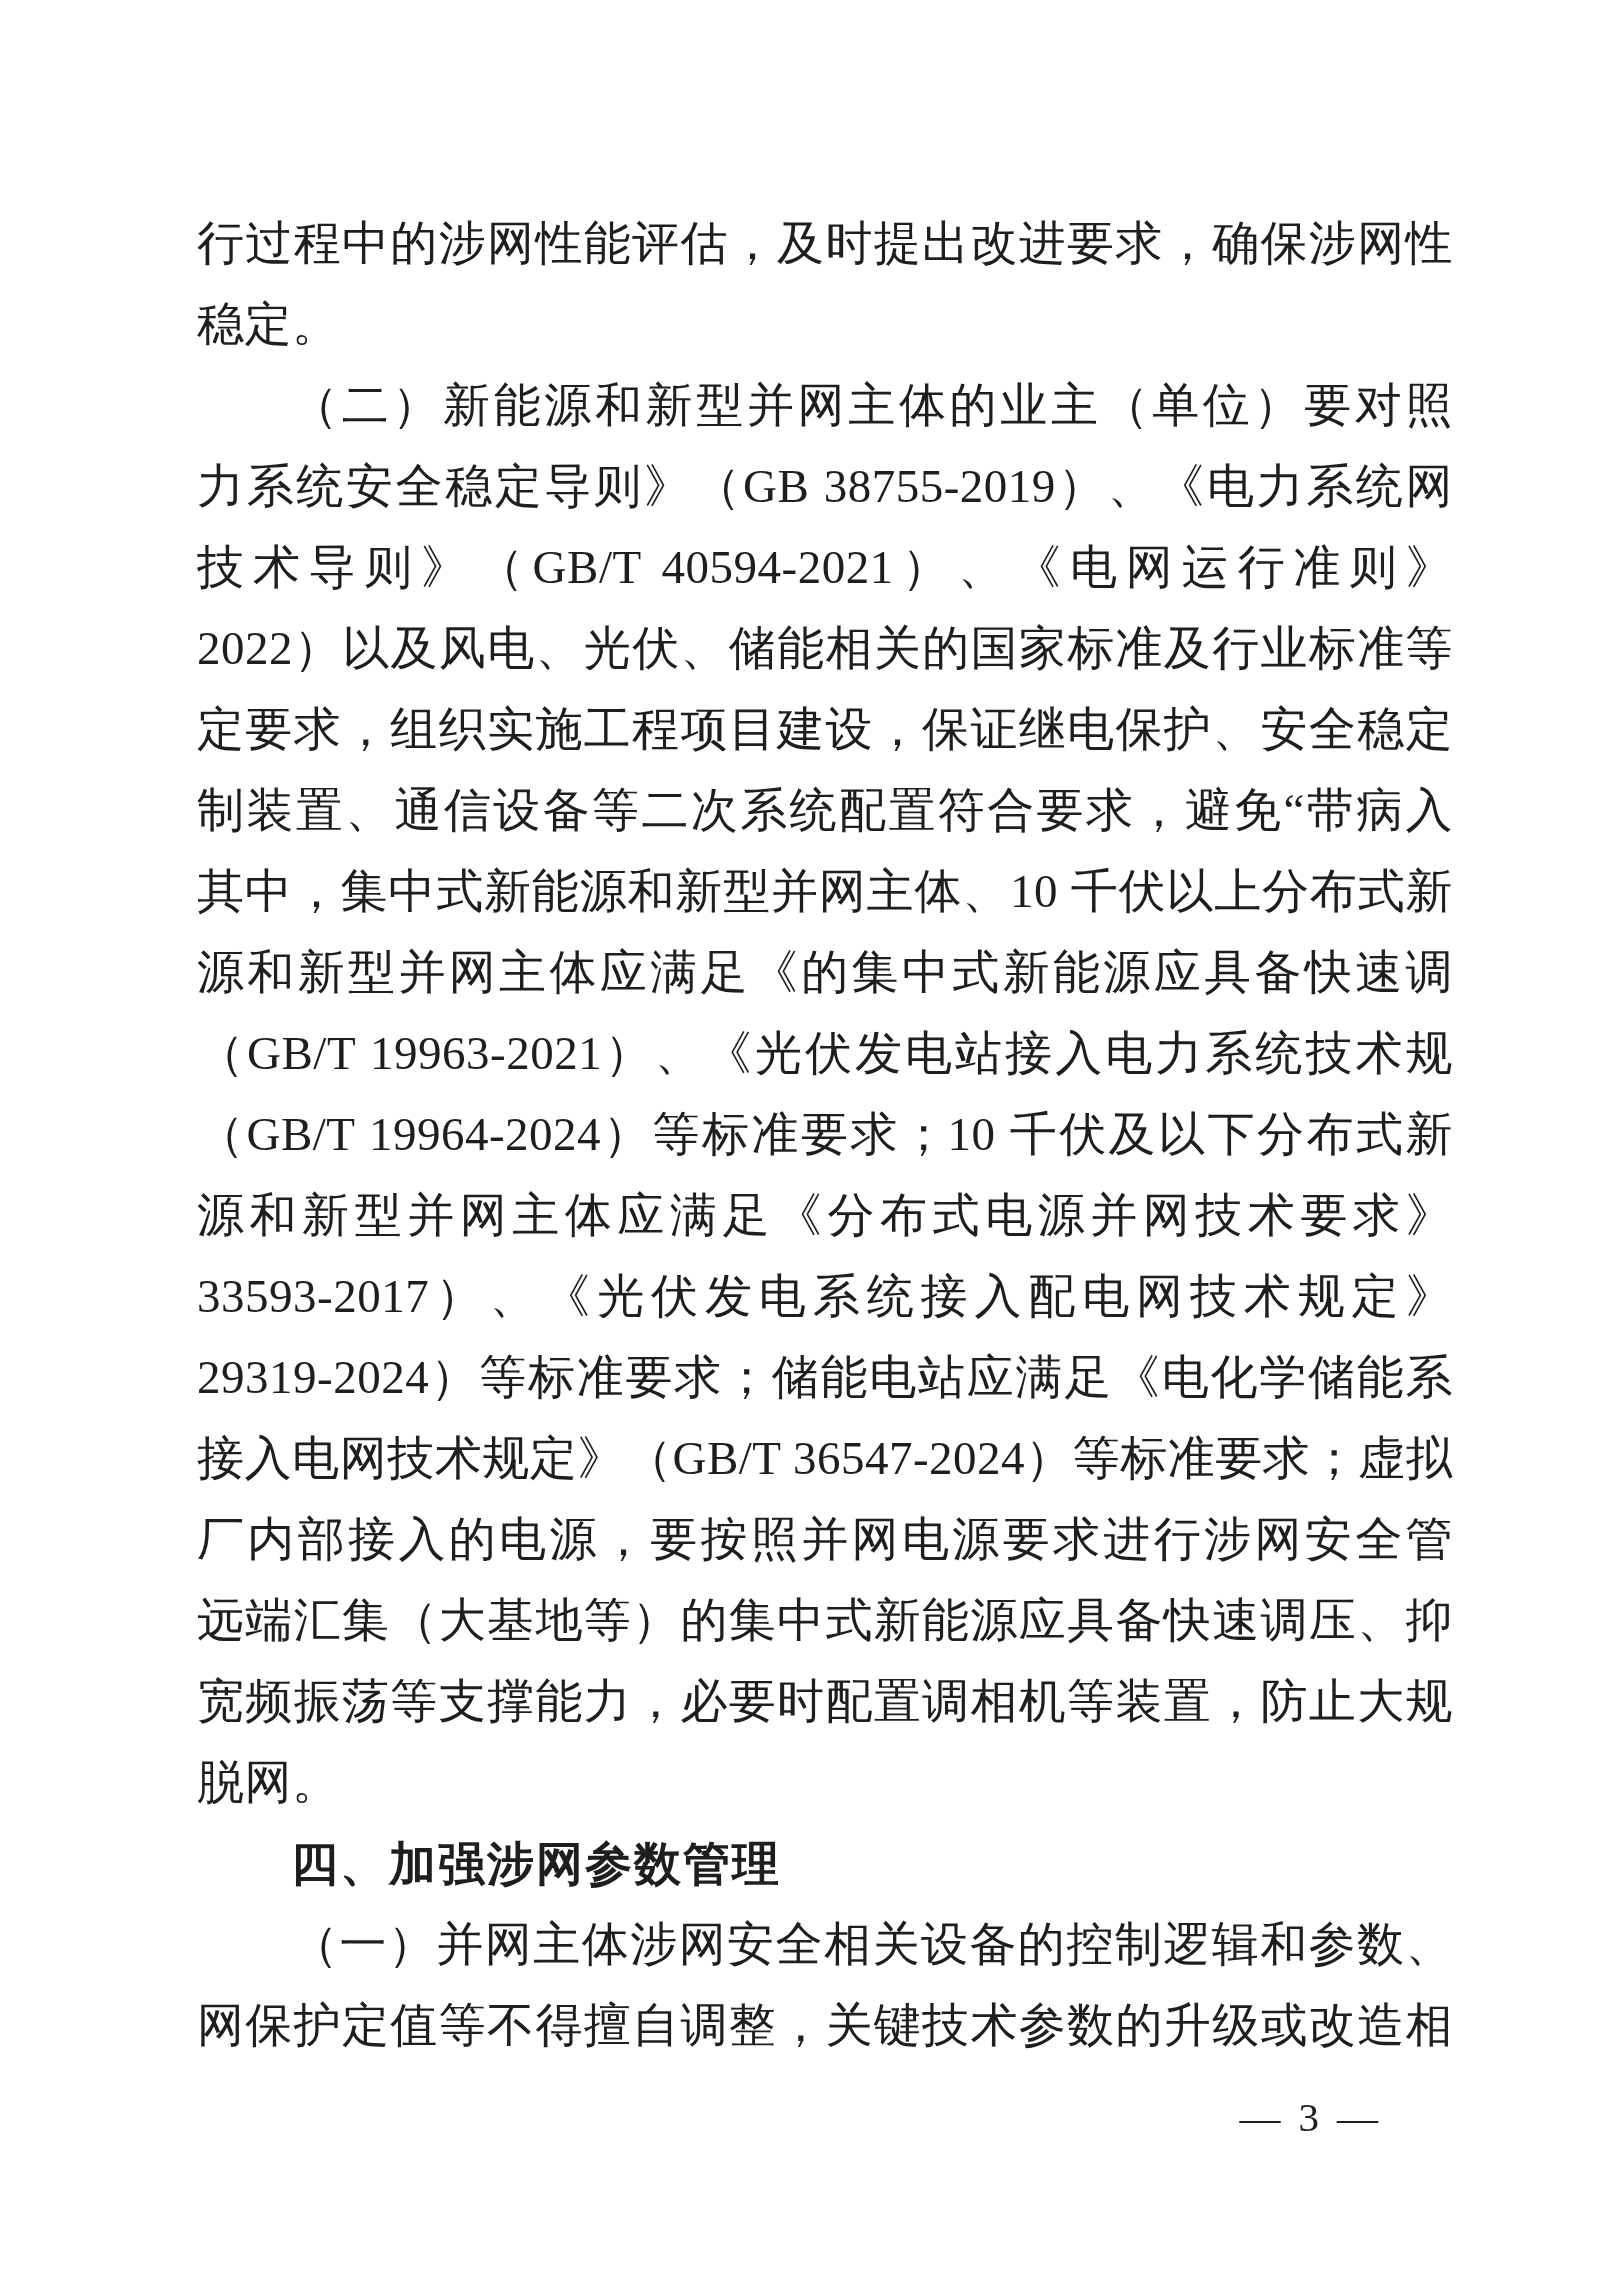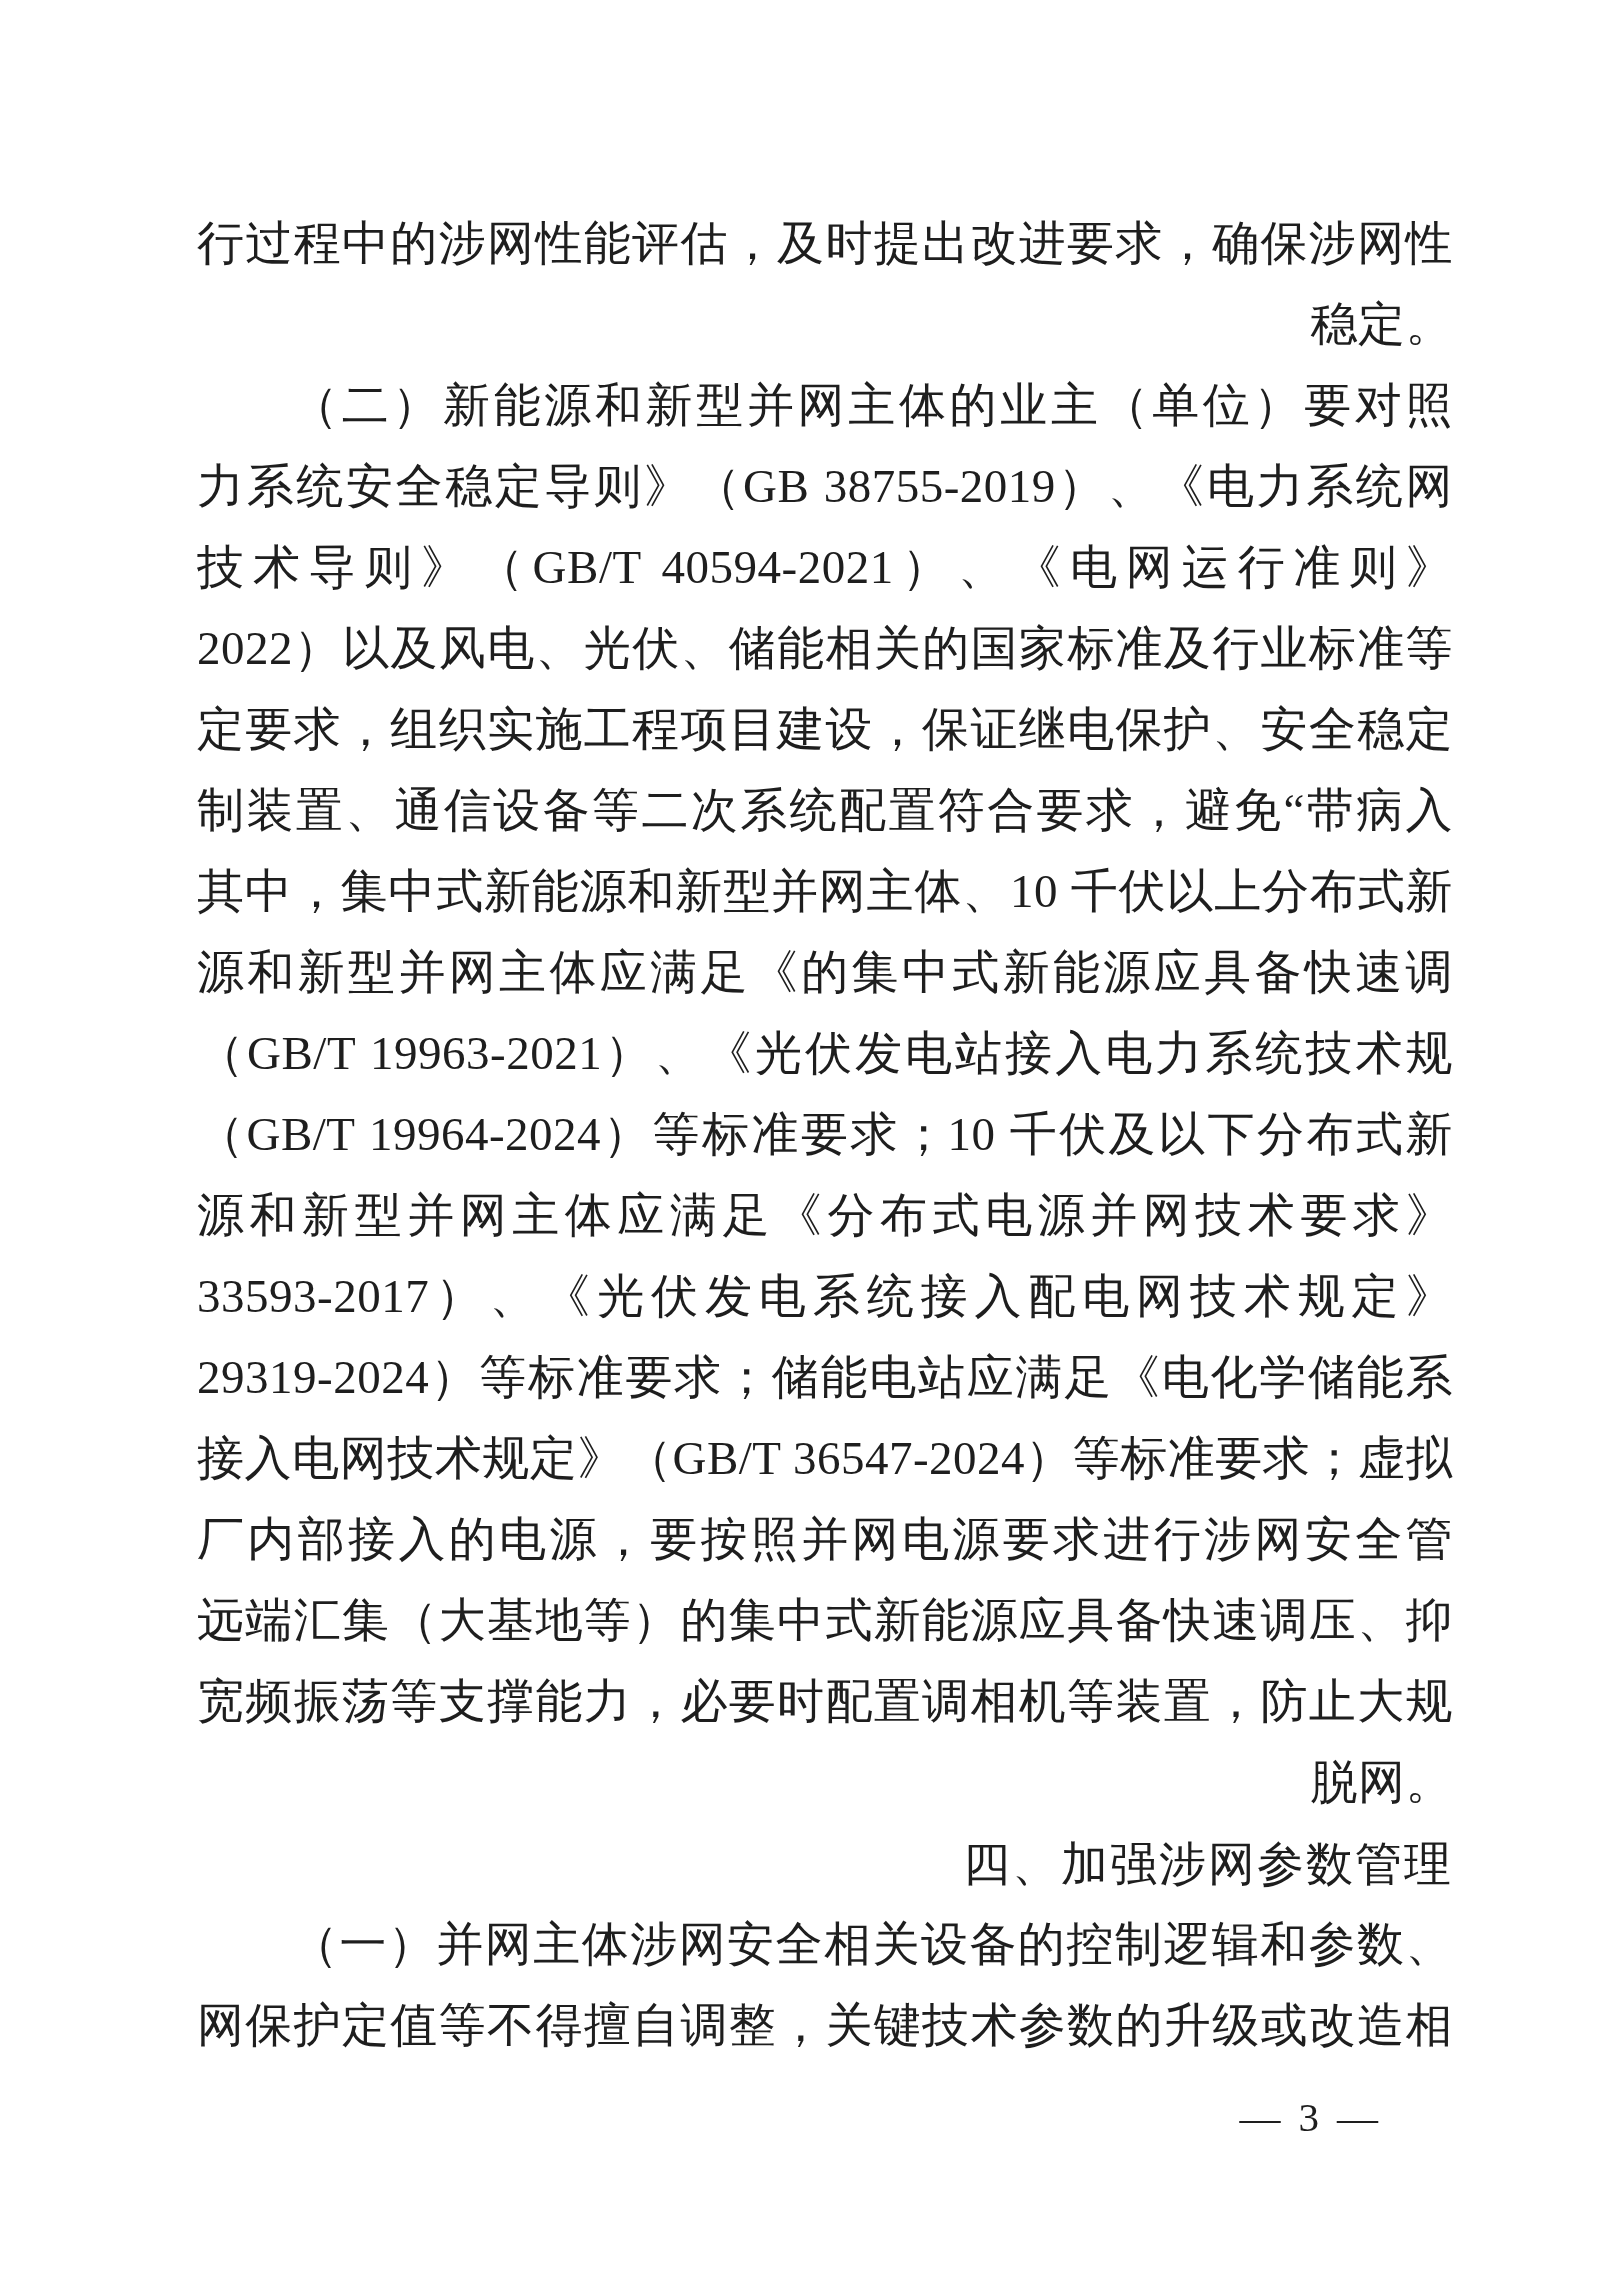--- a/index.html
+++ b/index.html
@@ -19,33 +19,33 @@
     position: absolute;
     left: 197px;
     right: 159px;
     top: 203px;
   }
   .line {
     font-size: 47px;
     line-height: 81px;
     height: 81px;
     overflow: hidden;
-    text-align: right;
+    text-align: left;
     letter-spacing: 0.5px;
   }
   .line.fill {
     text-align: justify;
     text-align-last: justify;
   }
   .line.indent {
     text-indent: 94px;
   }
   .line.heading {
     font-family: "Liberation Sans", "DejaVu Sans", sans-serif;
-    font-weight: 400;
+    font-weight: 700;
     letter-spacing: 2px;
   }
   .page-number {
     position: absolute;
     top: 2093px;
     right: 230px;
     font-size: 41px;
     line-height: 49px;
     letter-spacing: 3.9px;
     color: #1e1e1e;

